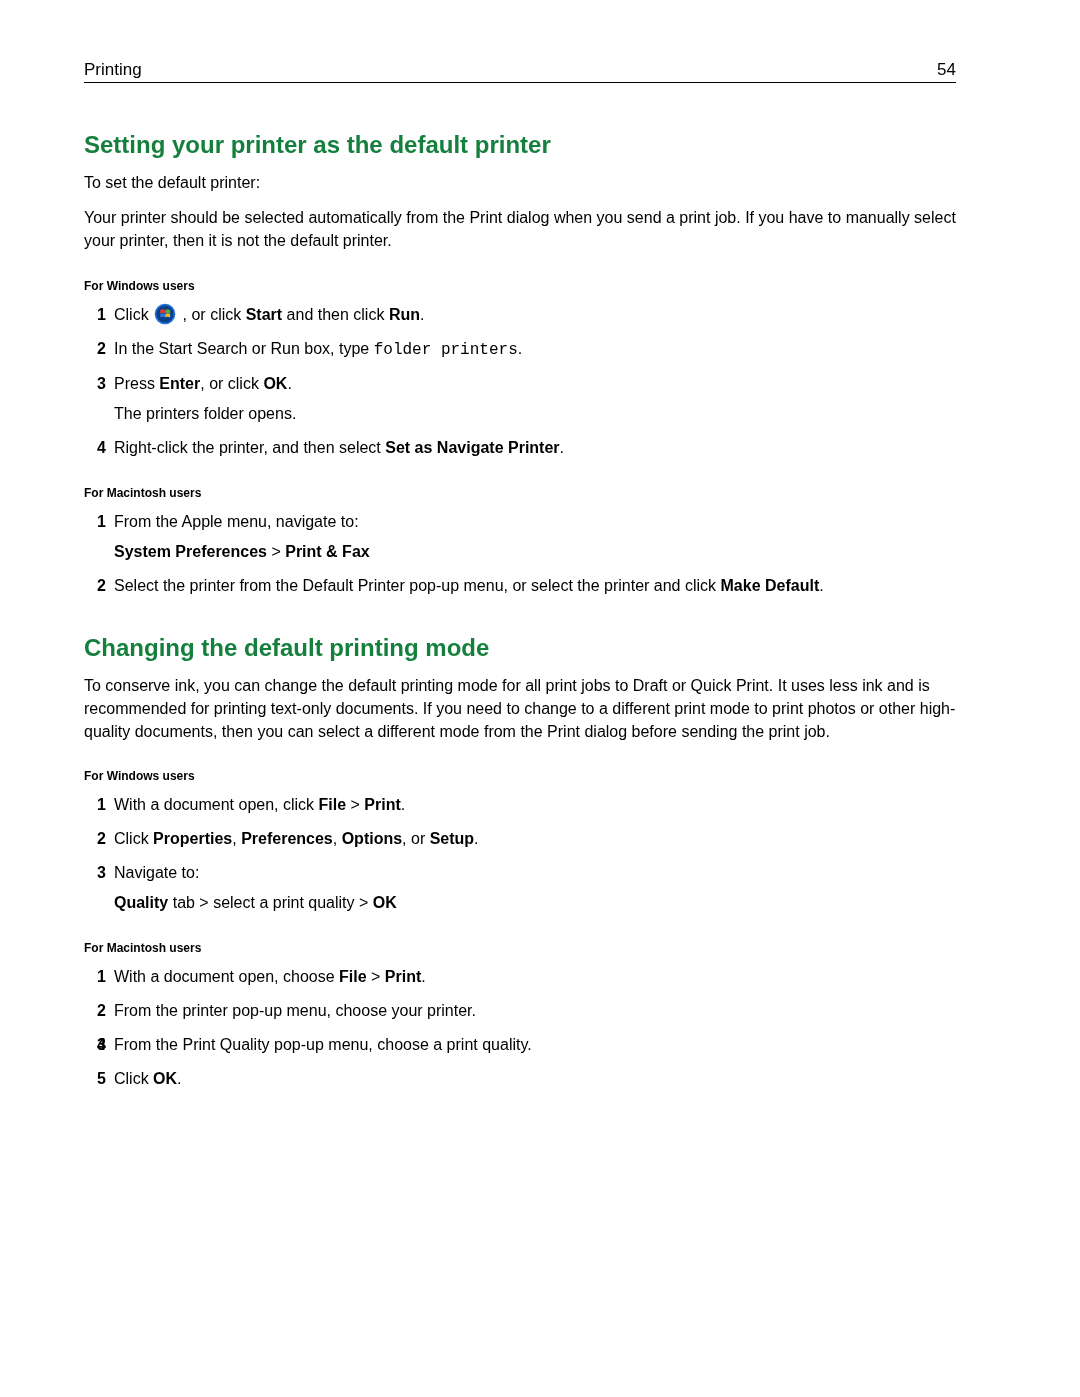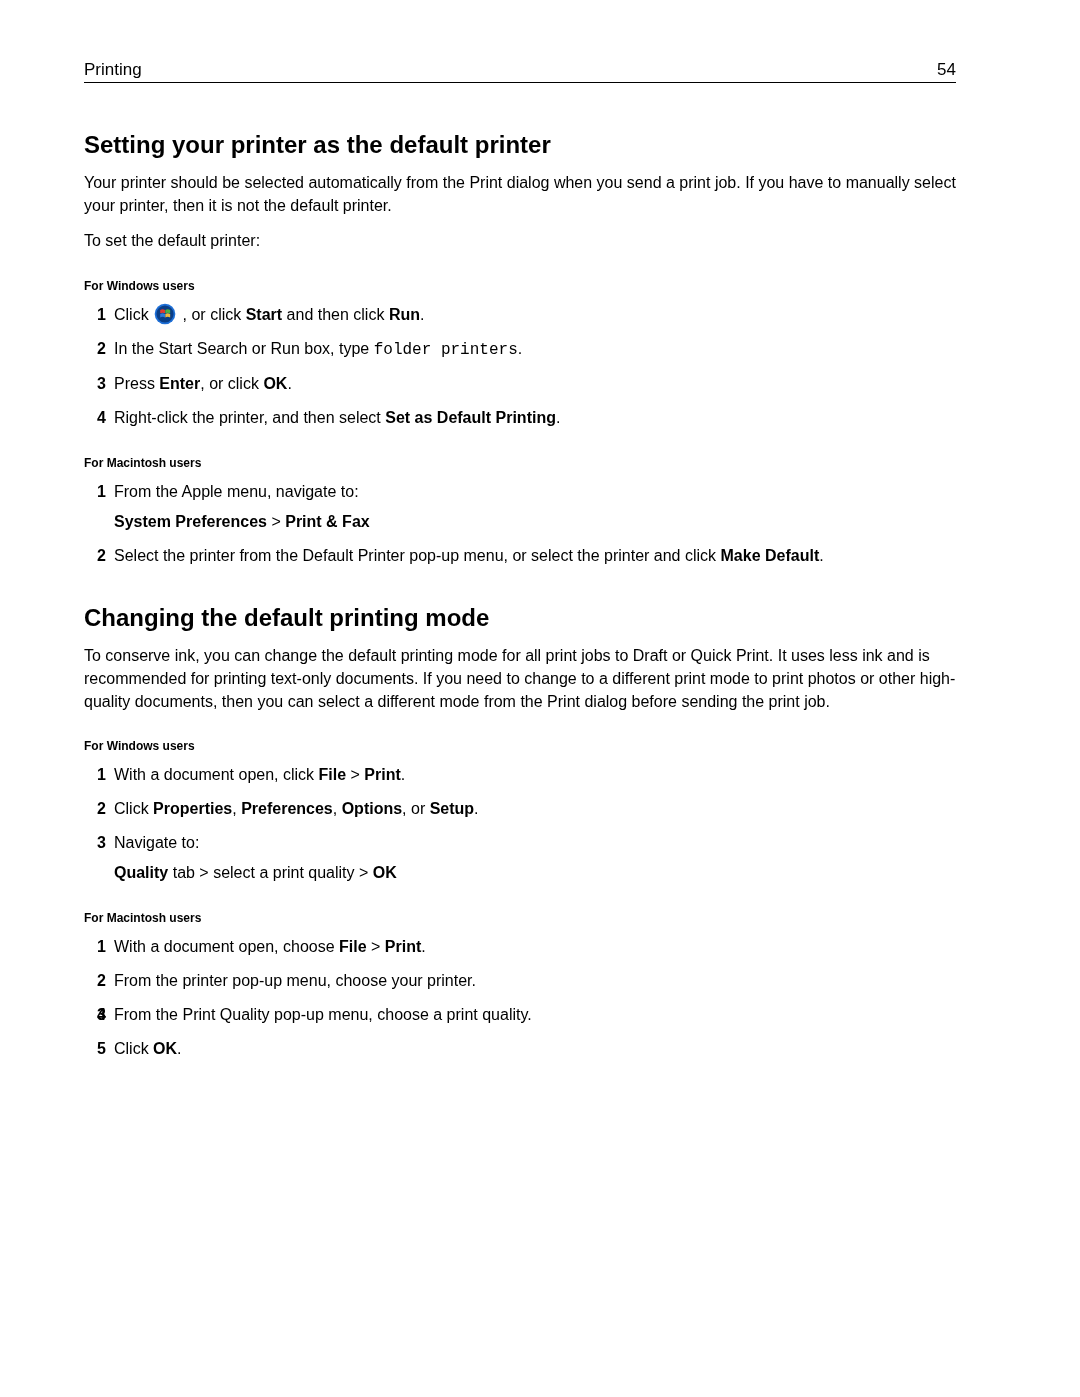--- a/index.html
+++ b/index.html
@@ -22,21 +22,21 @@
     align-items: baseline;
     border-bottom: 1px solid #000;
     padding-bottom: 2px;
     margin-bottom: 48px;
     font-size: 17px;
   }
   h2.section-title {
     font-size: 24px;
     font-weight: 700;
     margin: 36px 0 12px 0;
-    color: #000000;
+    color: #15803d;
   }
   p.body {
     margin: 6px 0 12px 0;
     line-height: 1.45;
     font-size: 16px;
   }
   h3.sub {
     font-size: 12px;
     font-weight: 700;
     margin: 26px 0 10px 0;
@@ -81,22 +81,22 @@
 <body>
 
 <div class="page">
 
   <div class="header-row">
     <span>Printing</span>
     <span>54</span>
   </div>
 
   <h2 class="section-title">Setting your printer as the default printer</h2>
+  <p class="body">To set the default printer:</p>
   <p class="body">Your printer should be selected automatically from the Print dialog when you send a print job. If you have to manually select your printer, then it is not the default printer.</p>
-  <p class="body">To set the default printer:</p>
 
   <h3 class="sub">For Windows users</h3>
   <ol class="steps">
     <li>
       <span class="num">1</span>
       <span>
         <span>Click </span>
         <svg class="winicon" viewBox="0 0 64 64">
           <circle cx="32" cy="32" r="30" fill="#1e6fd6"></circle>
           <circle cx="32" cy="32" r="25" fill="#0a3e86"></circle>
@@ -113,26 +113,27 @@
     <li>
       <span class="num">2</span>
       <span>
         <span>In the Start Search or Run box, type </span><span class="mono">folder printers</span><span>.</span>
       </span>
     </li>
     <li>
       <span class="num">3</span>
       <span>
         <span>Press </span><b>Enter</b><span>, or click </span><b>OK</b><span>.</span>
+        <span class="indent">The printers folder opens.</span>
       </span>
     </li>
     <li>
       <span class="num">4</span>
       <span>
-        <span>Right‑click the printer, and then select </span><b>Set as Default Printing</b><span>.</span>
+        <span>Right‑click the printer, and then select </span><b>Set as Navigate Printer</b><span>.</span>
       </span>
     </li>
   </ol>
 
   <h3 class="sub">For Macintosh users</h3>
   <ol class="steps">
     <li>
       <span class="num">1</span>
       <span>
         <span>From the Apple menu, navigate to:</span>

